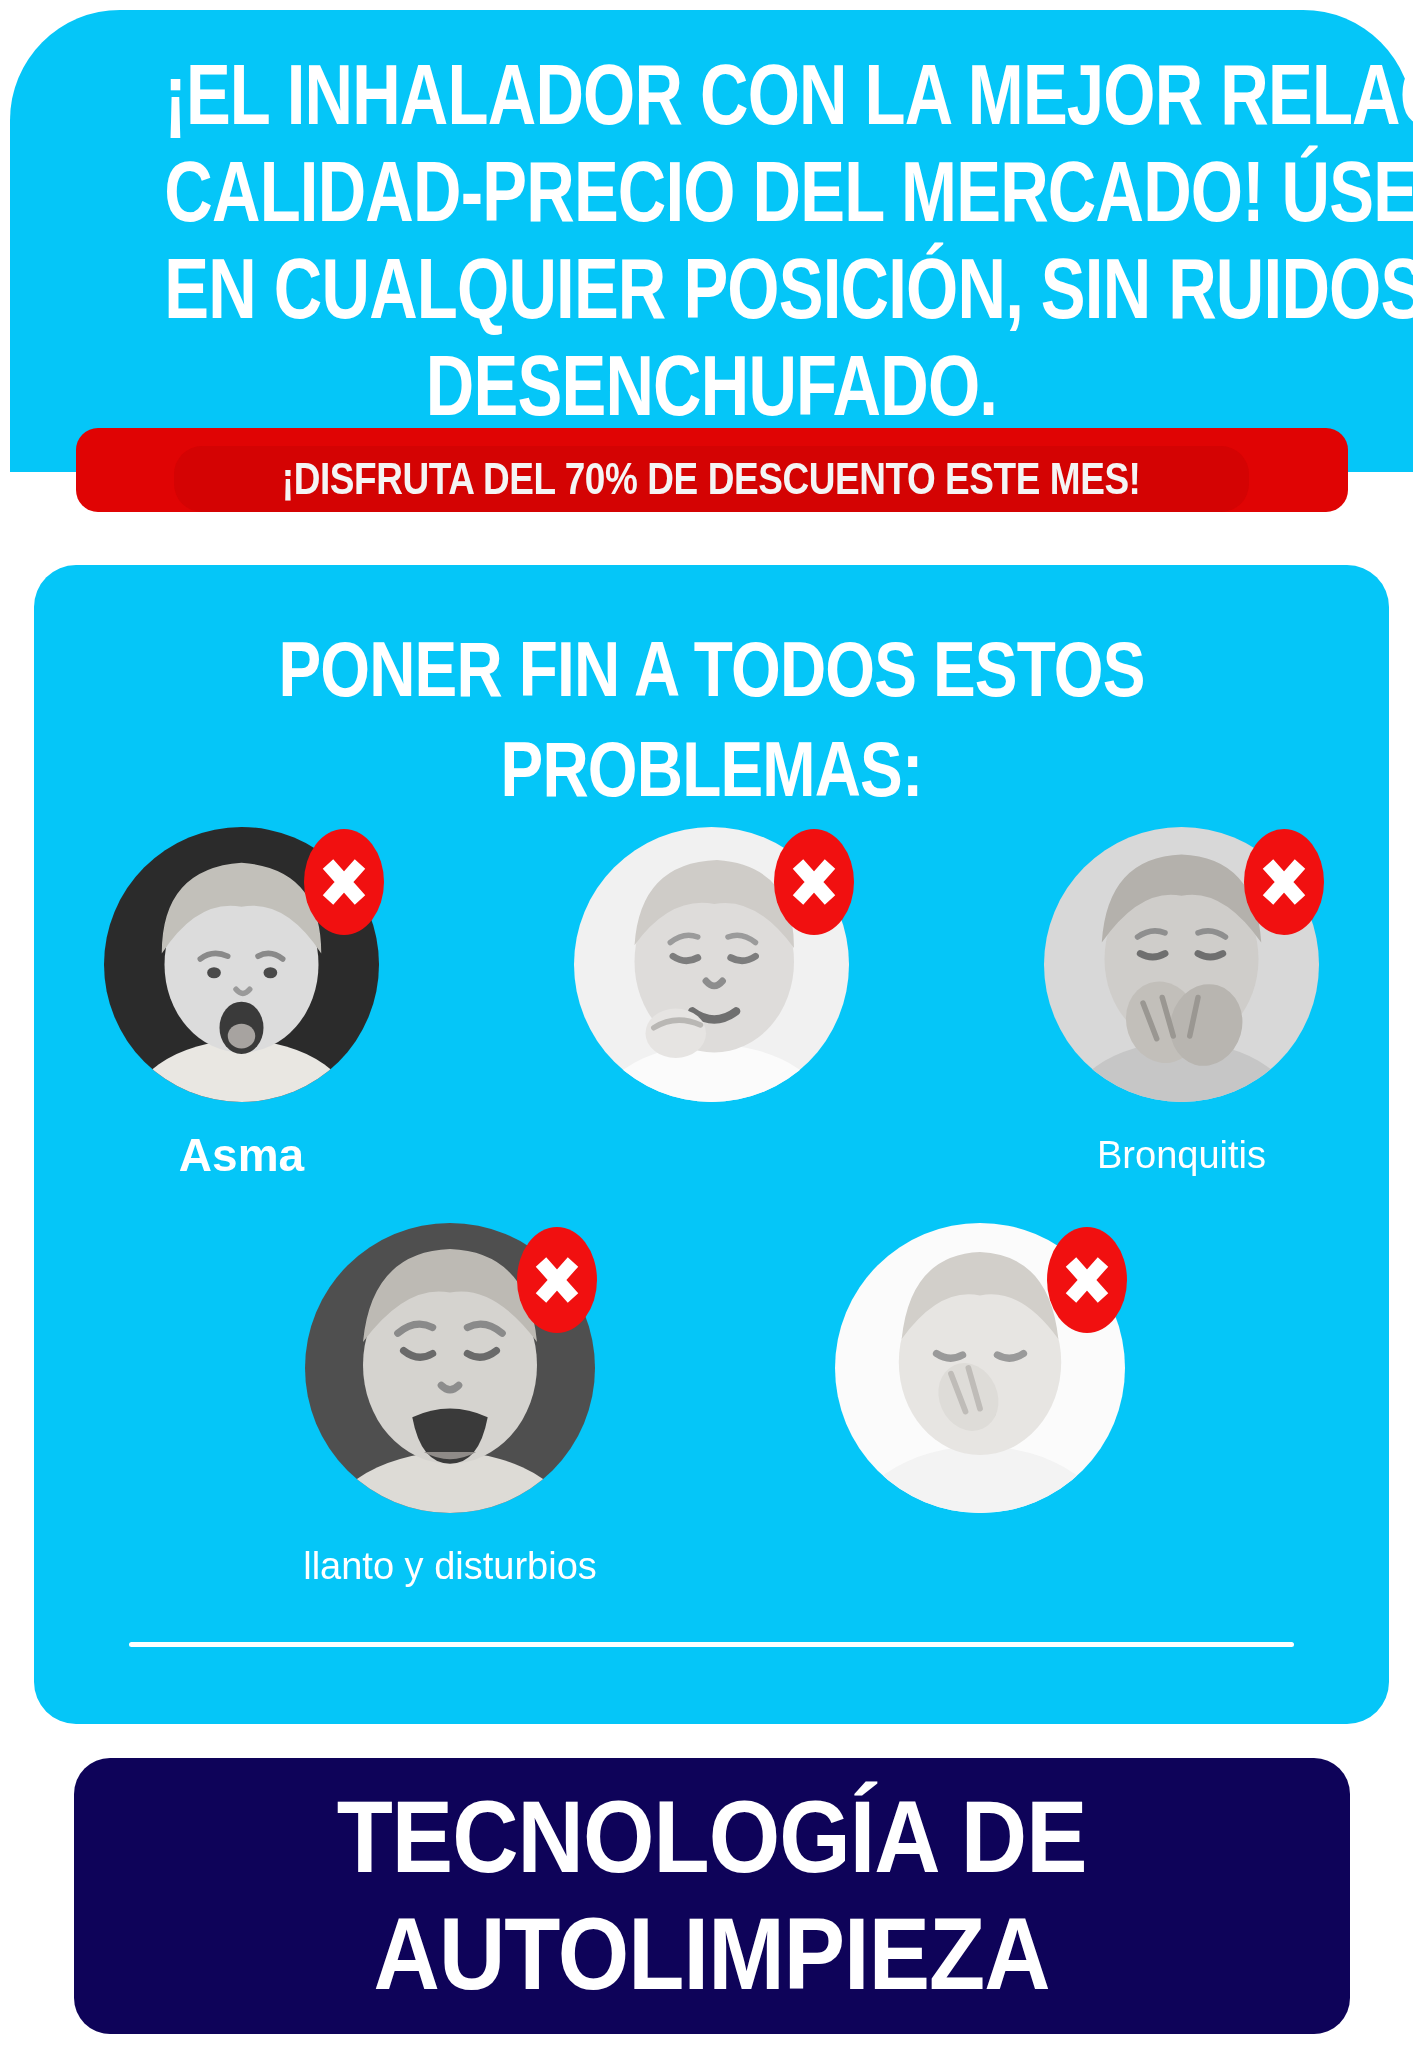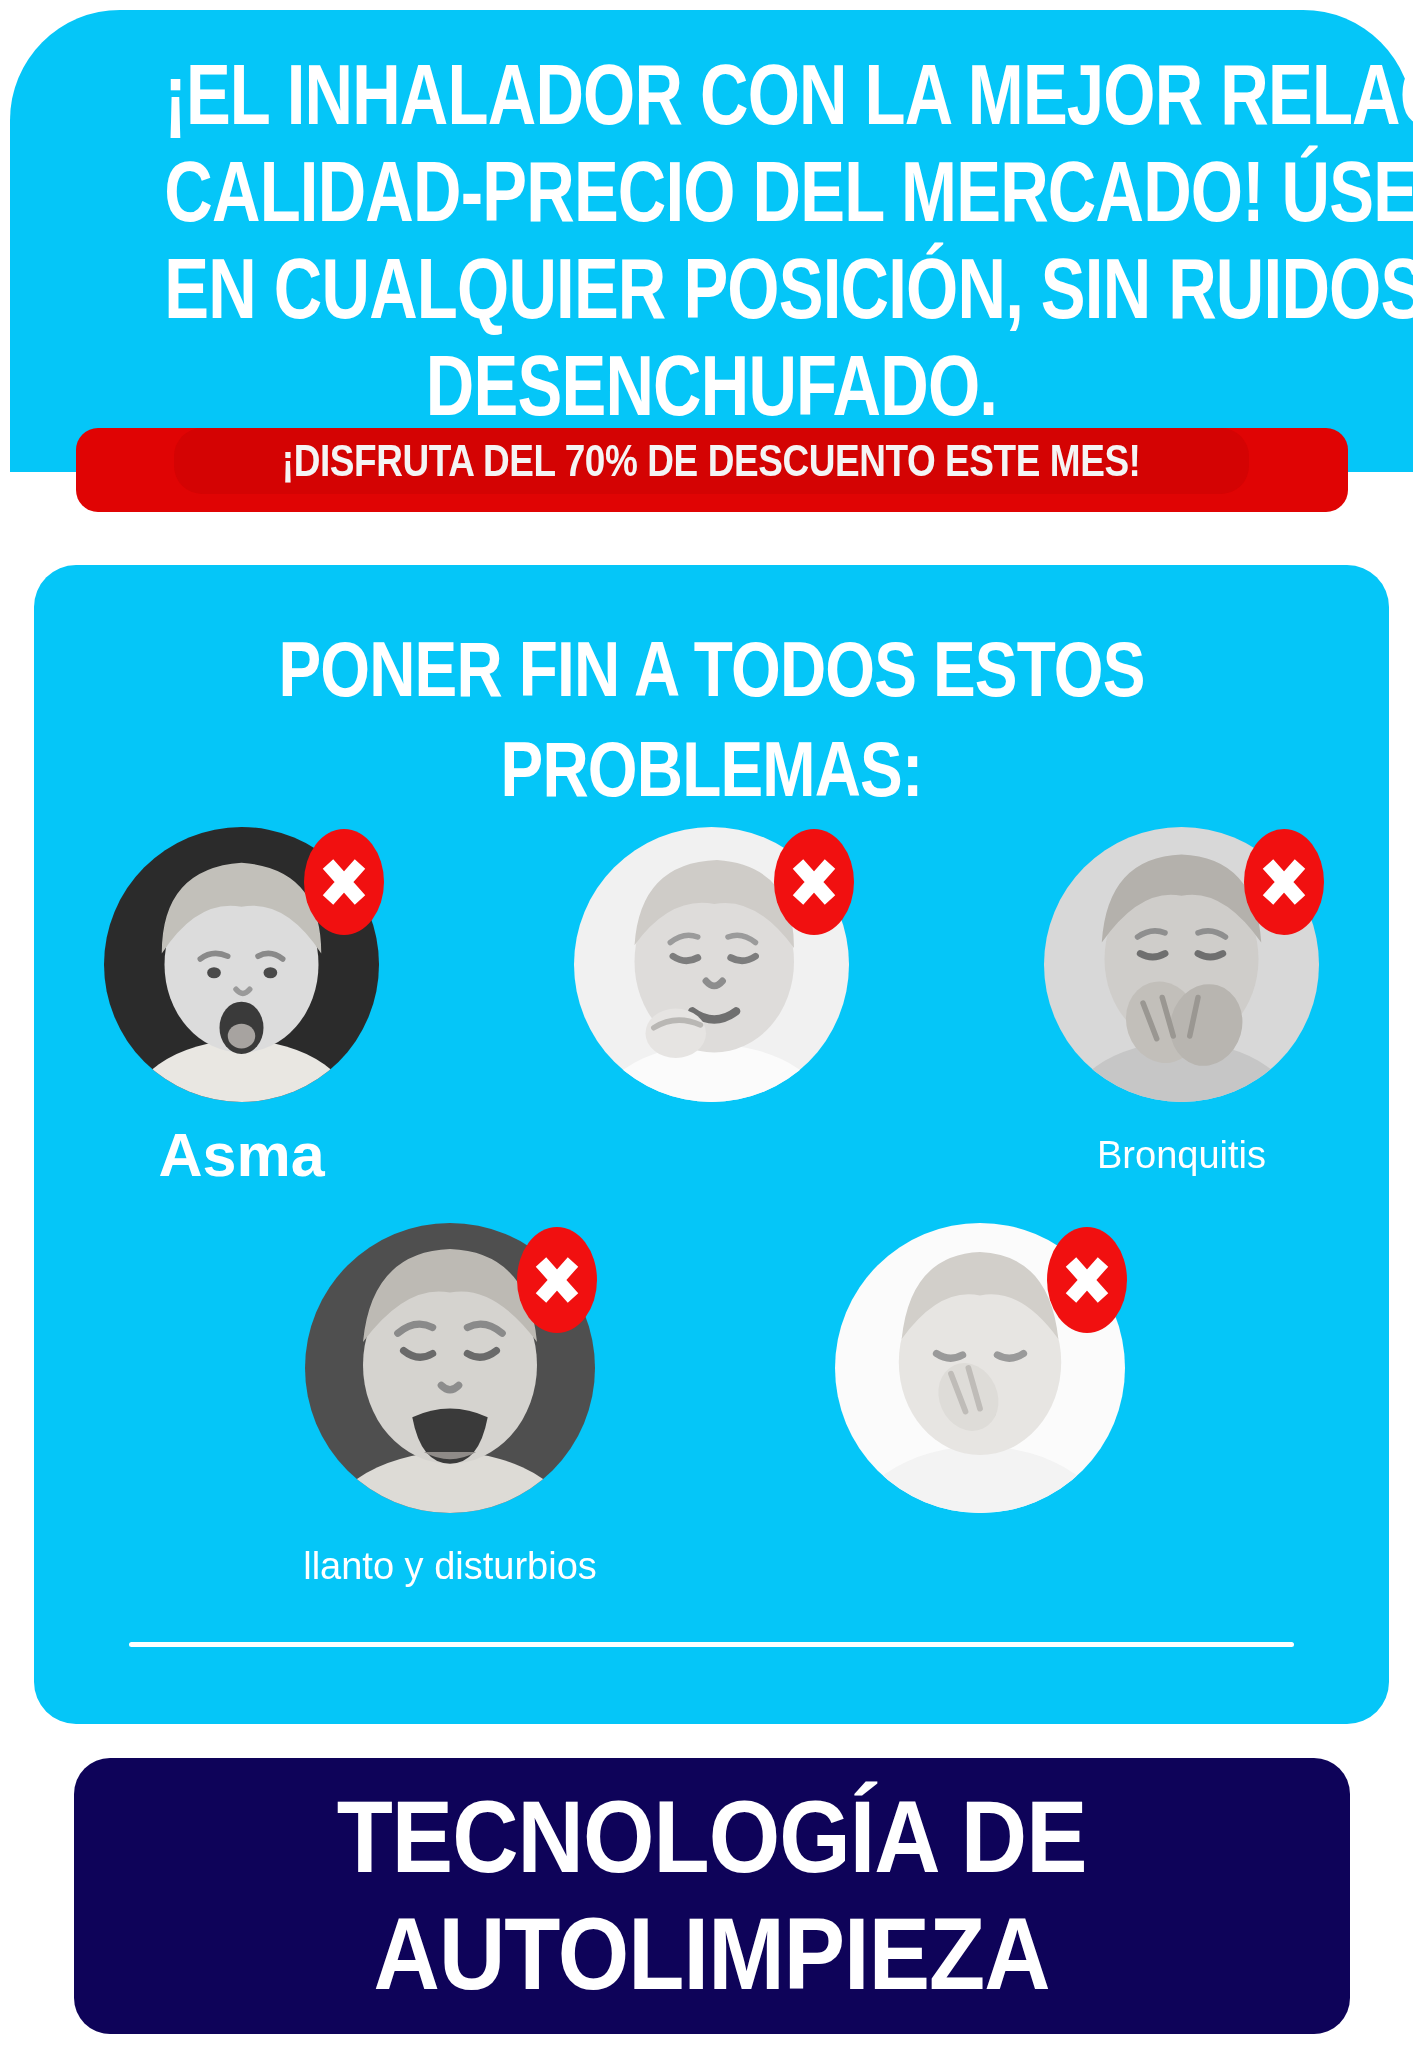--- a/index.html
+++ b/index.html
@@ -32,21 +32,21 @@
   }
 
   
   .discount{
     position:relative;
     z-index:3;
     margin:-44px auto 0 auto;
     width:1272px;height:84px;
     background:var(--red);
     border-radius:22px;
-    display:flex;align-items:flex-start;justify-content:center;
+    display:flex;align-items:flex-end;justify-content:center;
   }
   .discount-inner{
     background:var(--red-dark);
     border-radius:28px;
     padding:8px 26px;
   }
   .discount-text{
     color:#f4f4f4;
     font-weight:bold;
     font-size:44px;
@@ -92,21 +92,21 @@
   }
   .row2 .x-badge{left:212px;top:4px;}
   .problem-label{
     margin-top:26px;
     color:#ffffff;
     font-size:38px;
     line-height:55px;
     text-align:center;
     white-space:nowrap;
   }
-  .problem-label.em{font-weight:bold;font-size:61px;}
+  .problem-label.em{font-weight:bold;font-size:46px;}
   .divider{
     margin:48px auto 0 auto;
     width:1165px;height:5px;
     background:#ffffff;
     border-radius:3px;
   }
 
   
   .tech-card{
     margin:34px auto 0 auto;

